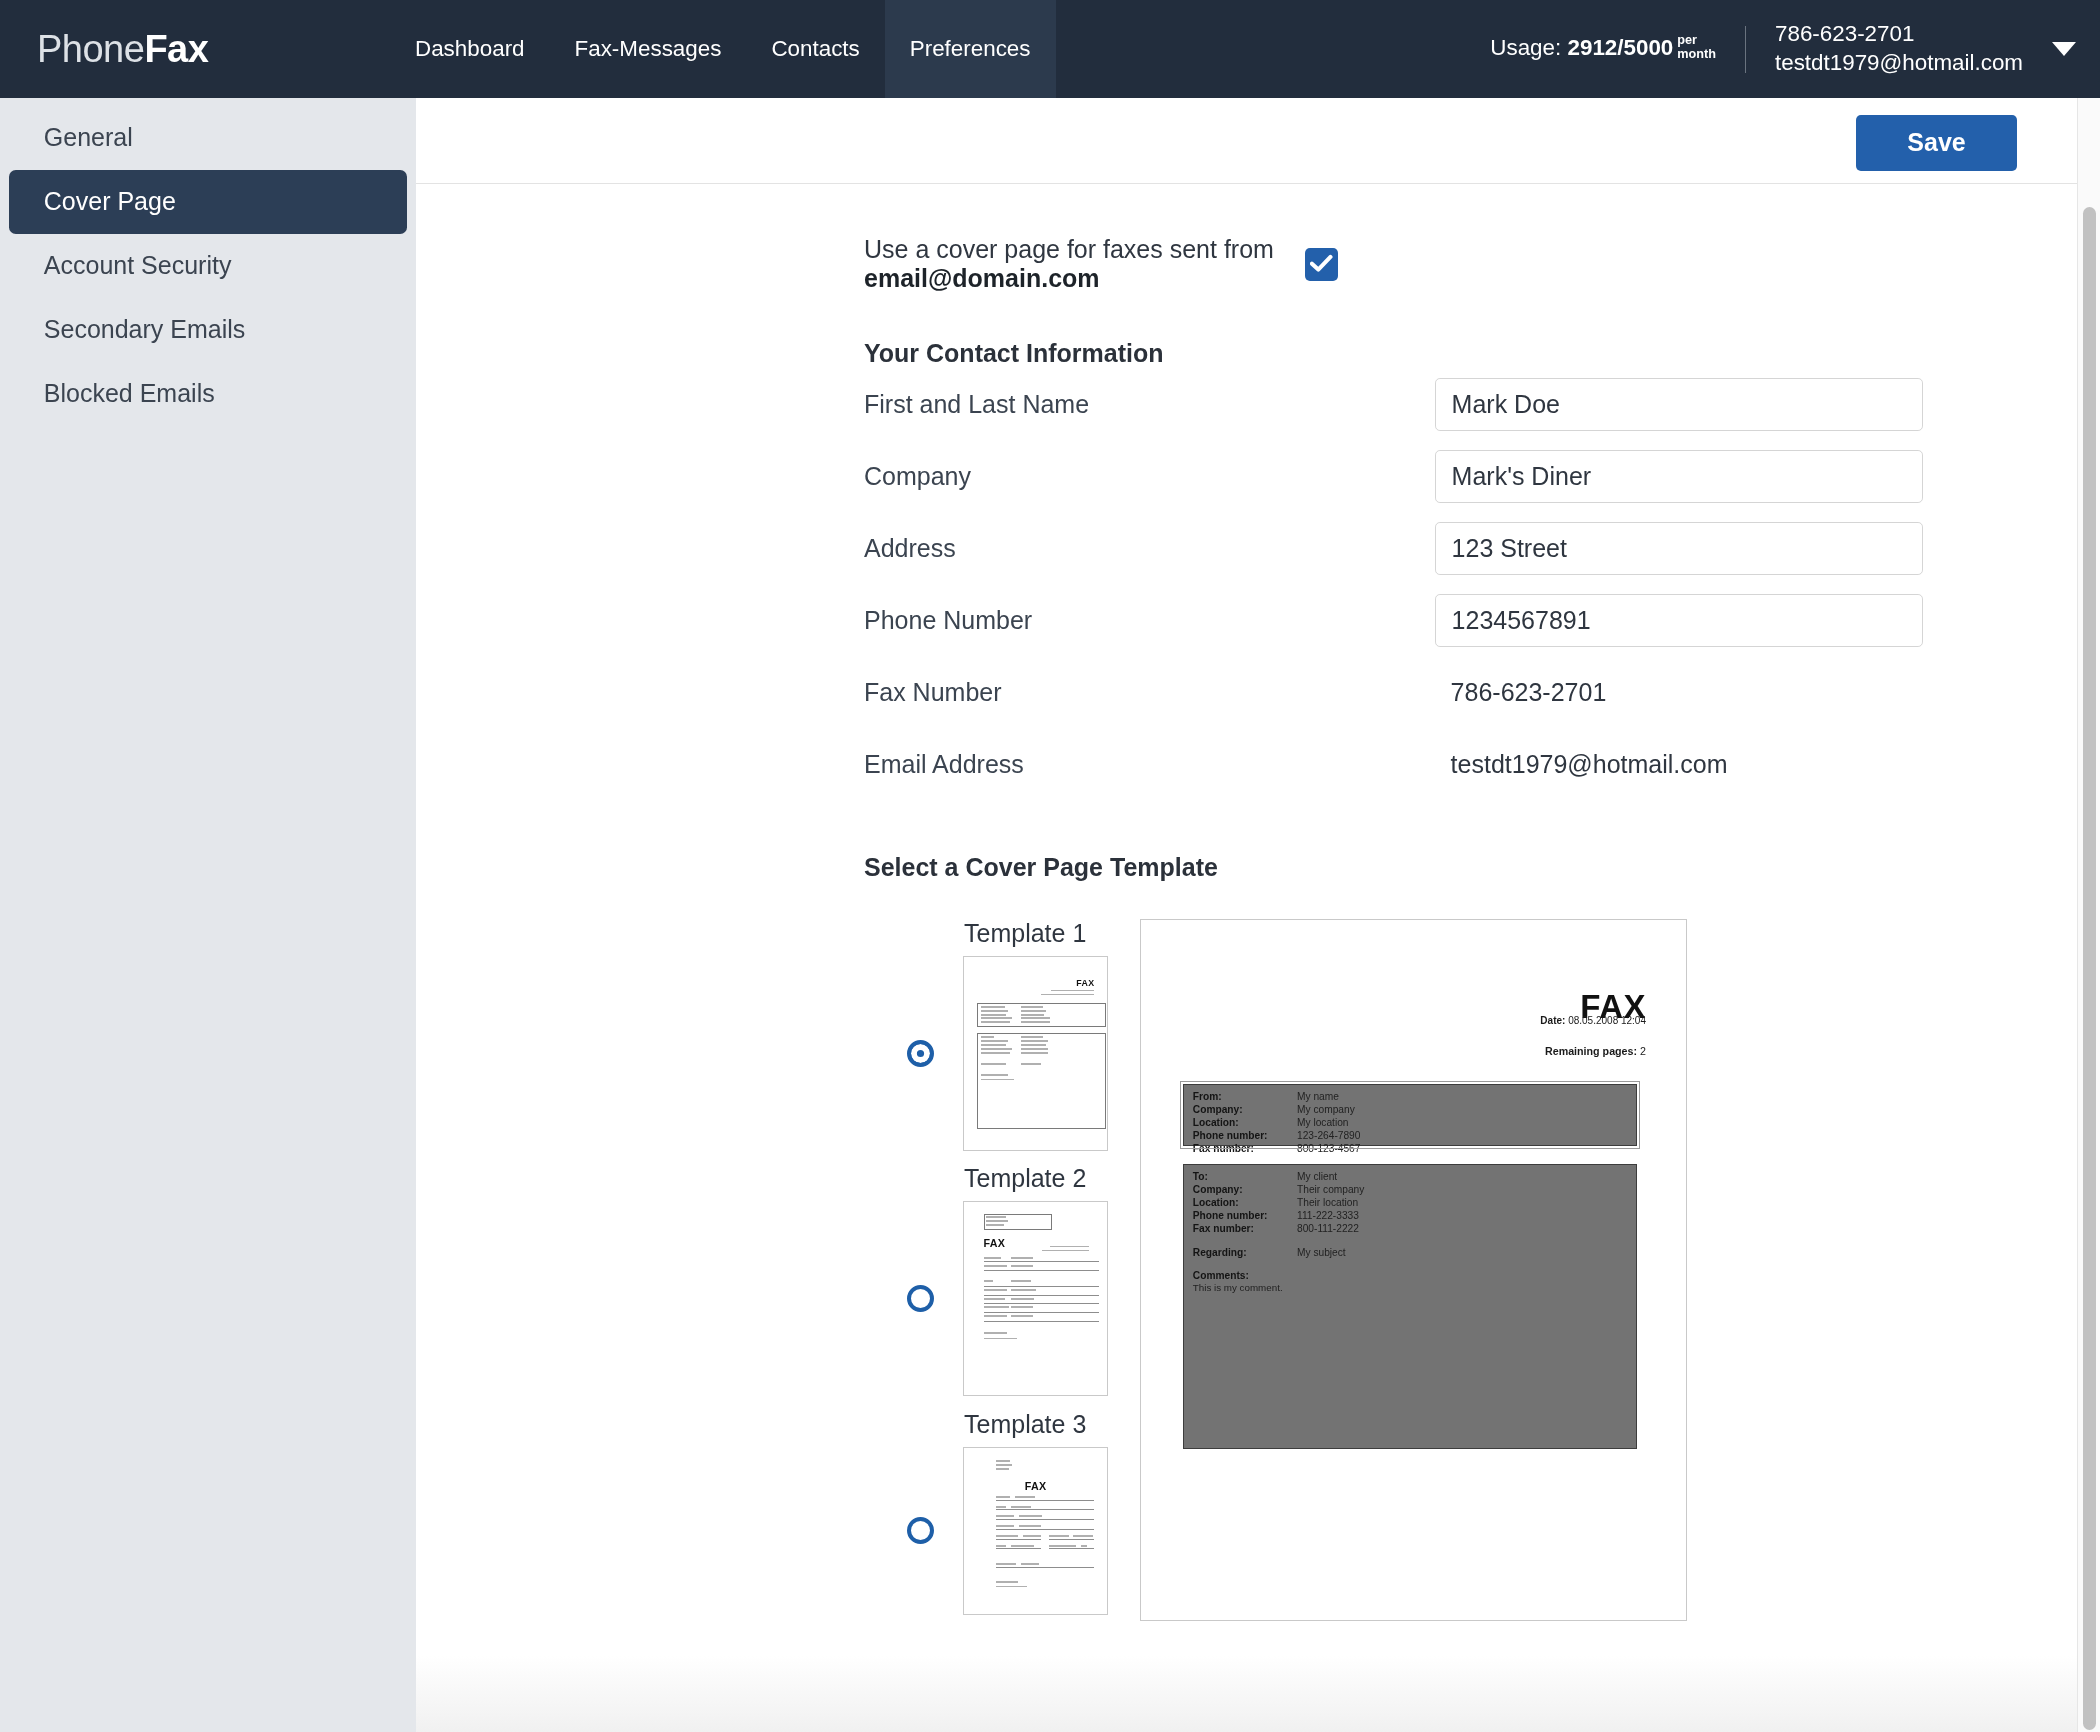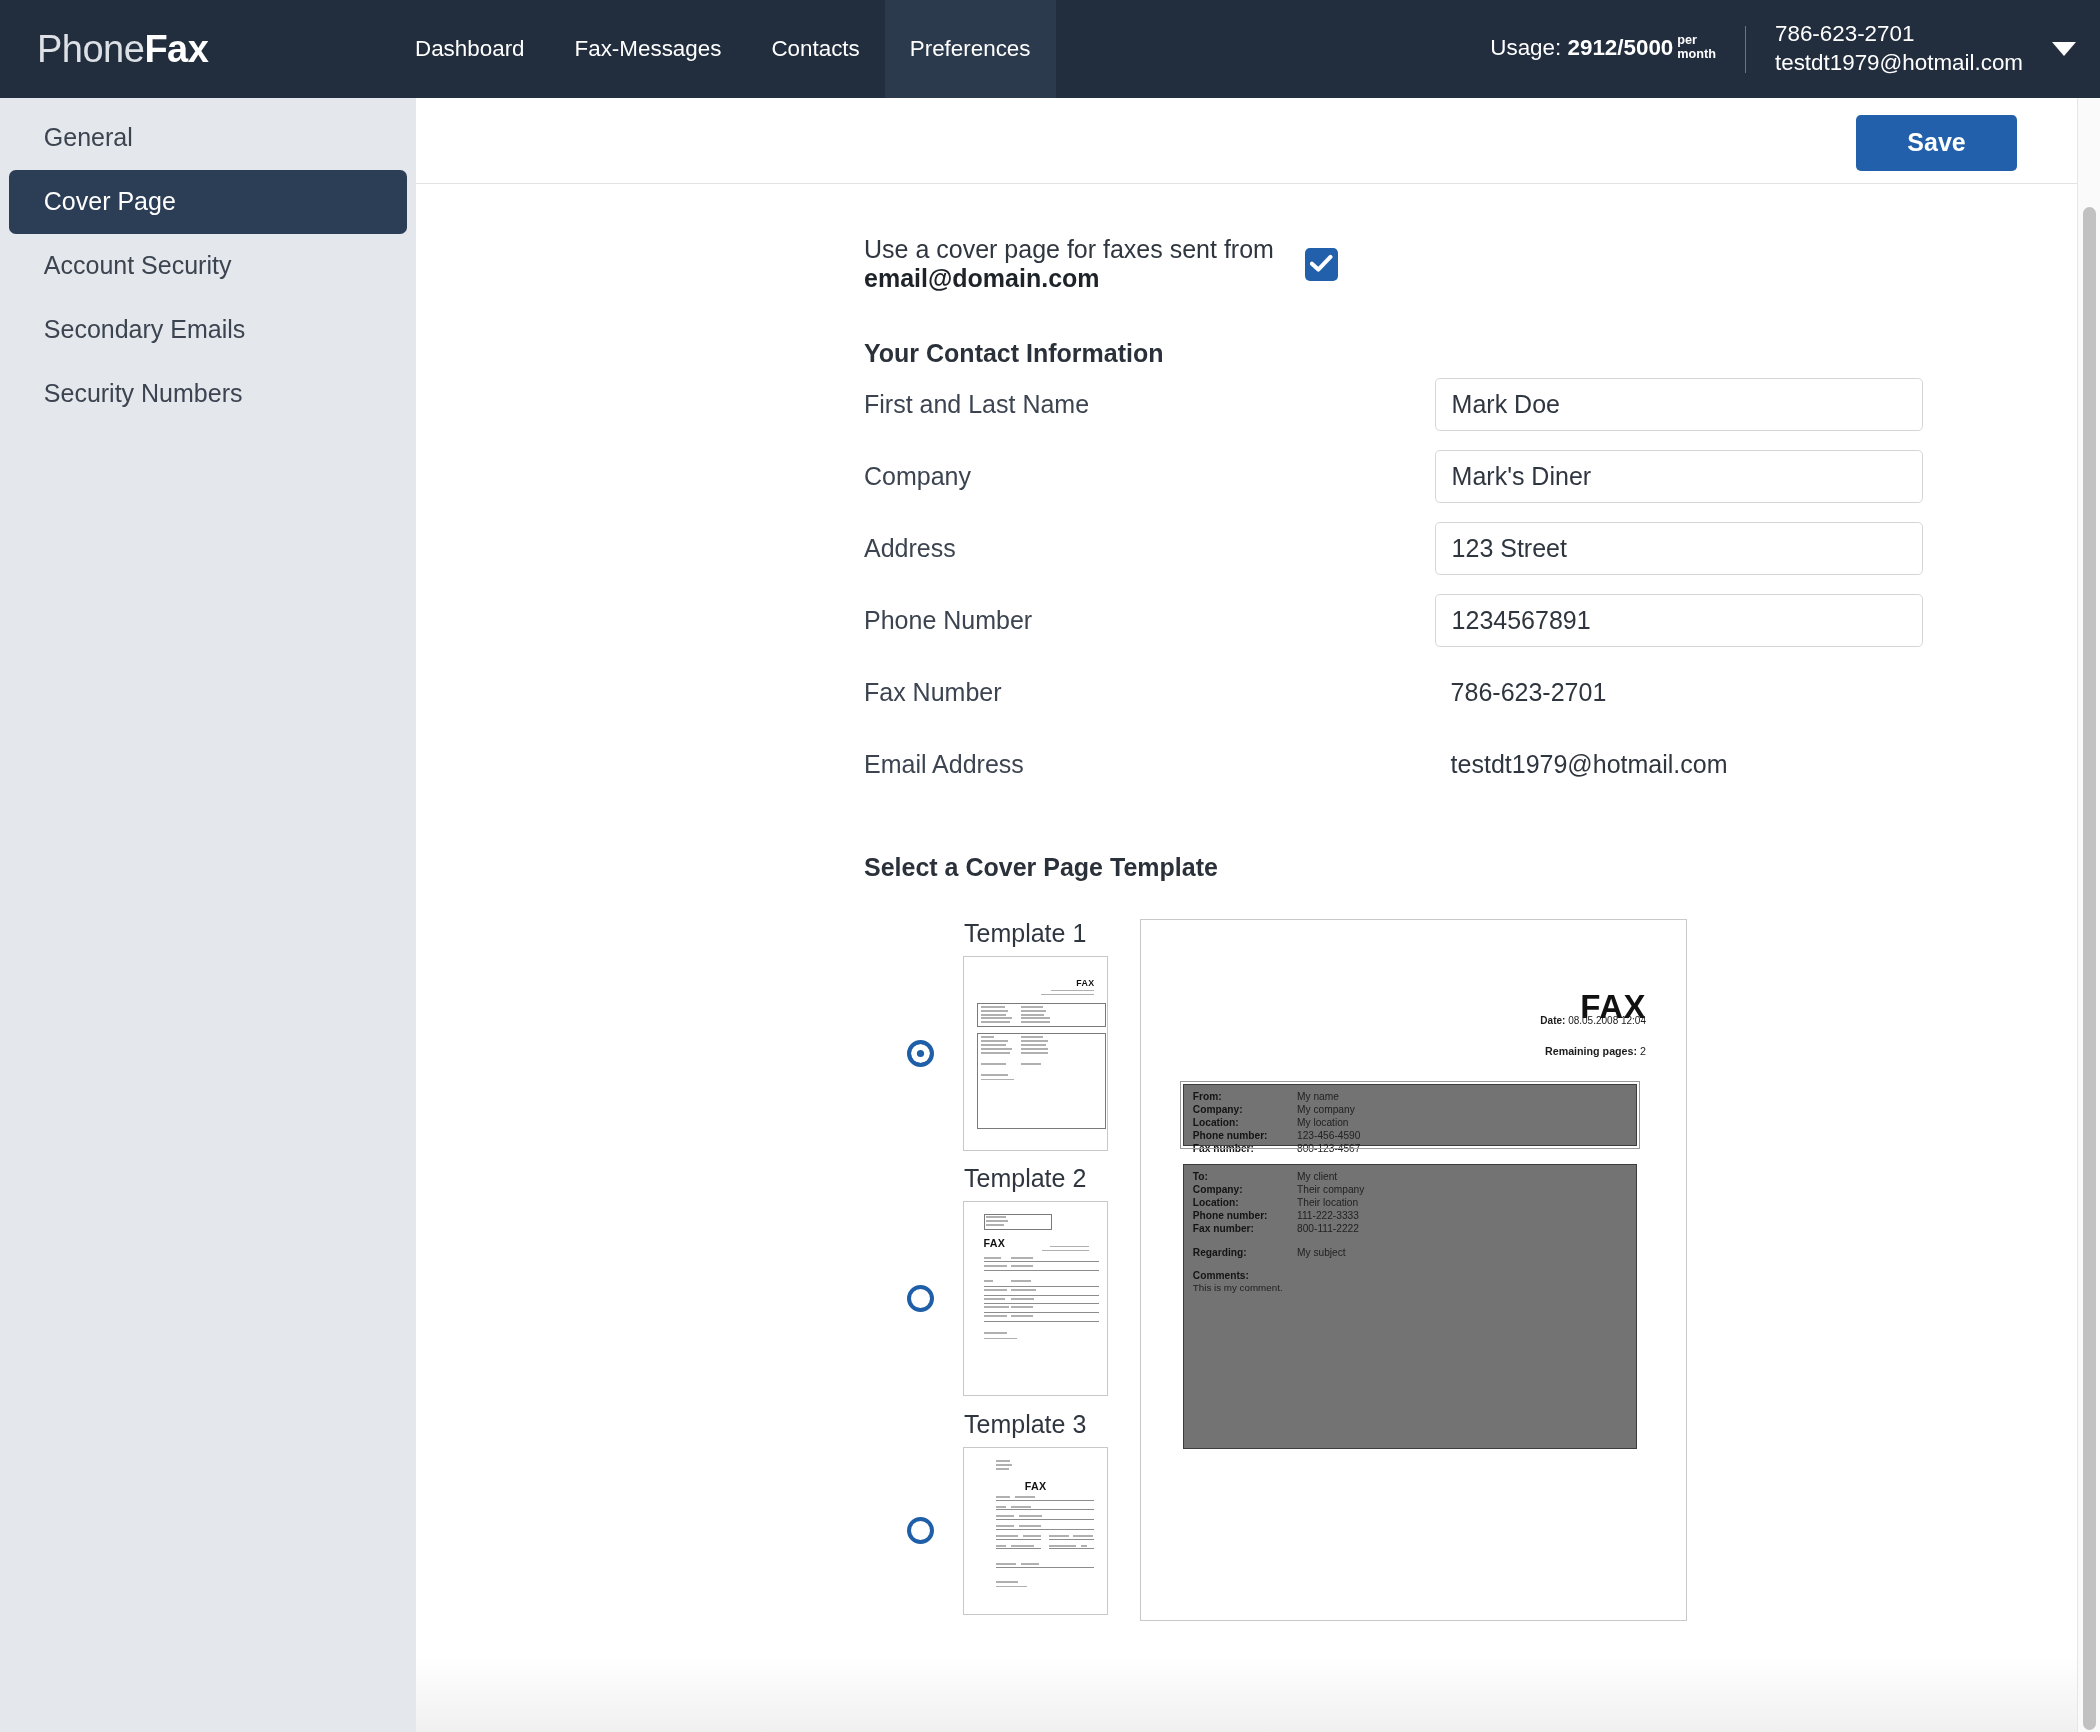--- a/index.html
+++ b/index.html
@@ -273,21 +273,21 @@
     <div id="caret"></div>
   </div>
 </div>
 
 <div id="sidebar">
   <div style="height:7.8px"></div>
   <div class="side-item">General</div>
   <div class="side-item active">Cover Page</div>
   <div class="side-item">Account Security</div>
   <div class="side-item">Secondary Emails</div>
-  <div class="side-item">Security Numbers</div>
+  <div class="side-item">Blocked Emails</div>
 </div>
 
 <div id="content">
  <div id="content-inner">
 
   <div id="topbar-row">
     <button id="save-button">Save</button>
   </div>
 
   <div id="form-area">
@@ -477,21 +477,21 @@
             <div class="pv-line">
                   <span class="pv-key">Company:</span>
                   <span class="pv-val">My company</span>
                 </div>
             <div class="pv-line">
                   <span class="pv-key">Location:</span>
                   <span class="pv-val">My location</span>
                 </div>
             <div class="pv-line">
                   <span class="pv-key">Phone number:</span>
-                  <span class="pv-val">123-456-4590</span>
+                  <span class="pv-val">123-264-7890</span>
                 </div>
             <div class="pv-line">
                   <span class="pv-key">Fax number:</span>
                   <span class="pv-val">800-123-4567</span>
                 </div>
           </div>
         </div>
 
         <div class="pv-box" id="pv-to-box">
           <div class="pv-inner">

